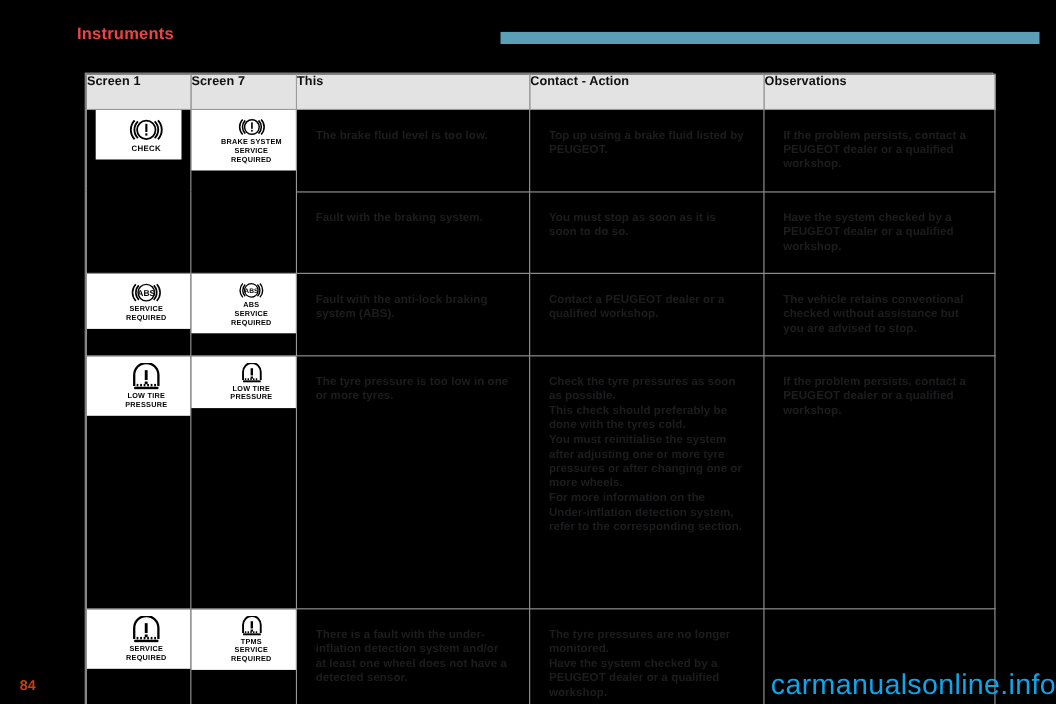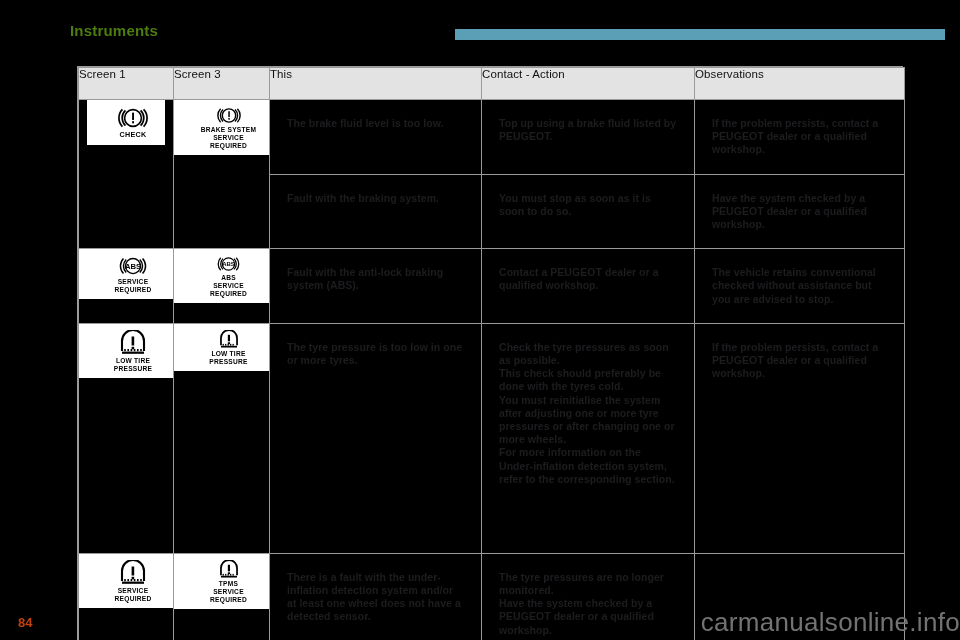--- a/index.html
+++ b/index.html
@@ -15,21 +15,21 @@
     width: 960px; height: 640px;
     background: #000000;
   }
 
   
   #section-title {
     position: absolute;
     left: 70px; top: 22px;
     font-size: 15px;
     font-weight: bold;
-    color: #4d7c0f;
+    color: #ef4444;
     letter-spacing: 0.2px;
     text-align: center;
   }
   #header-rule {
     position: absolute;
     left: 455px; top: 29px;
     width: 490px; height: 11px;
     background: #5a9fb5;
   }
 
@@ -50,21 +50,21 @@
     border: 1px solid #9a9a9a;
     vertical-align: top;
     padding: 0;
   }
 
   
   thead th {
     background: #e3e3e3;
     color: #111111;
     font-size: 11.5px;
-    font-weight: normal;
+    font-weight: bold;
     text-align: left;
     padding: 9px 8px 10px 8px;
     height: 32px;
     letter-spacing: 0.1px;
   }
 
   
   td.txt {
     background: #000000;
     color: #1d1d20;
@@ -107,21 +107,21 @@
     position: absolute;
     left: 18px; bottom: 10px;
     font-size: 13px;
     font-weight: bold;
     color: #c2410c;
   }
   #watermark {
     position: absolute;
     right: 0px; bottom: 2px;
     font-size: 26px;
-    color: #737373;
+    color: #0ea5e9;
     letter-spacing: 0.3px;
   }
 </style>
 </head>
 <body>
 
 <div id="page">
 
   <div id="section-title">Instruments</div>
   <div id="header-rule"></div>
@@ -131,21 +131,21 @@
       <colgroup>
         <col style="width:95px">
           <col style="width:96px">
           <col style="width:212px">
         <col style="width:213px">
           <col style="width:210px">
       </colgroup>
       <thead>
         <tr>
           <th>Screen 1</th>
-          <th>Screen 3</th>
+          <th>Screen 7</th>
           <th>This</th>
           <th>Contact - Action</th>
           <th>Observations</th>
         </tr>
       </thead>
       <tbody>
 
         <tr>
           <td class="icon-cell" rowspan="2">
             <span class="icon-box">

